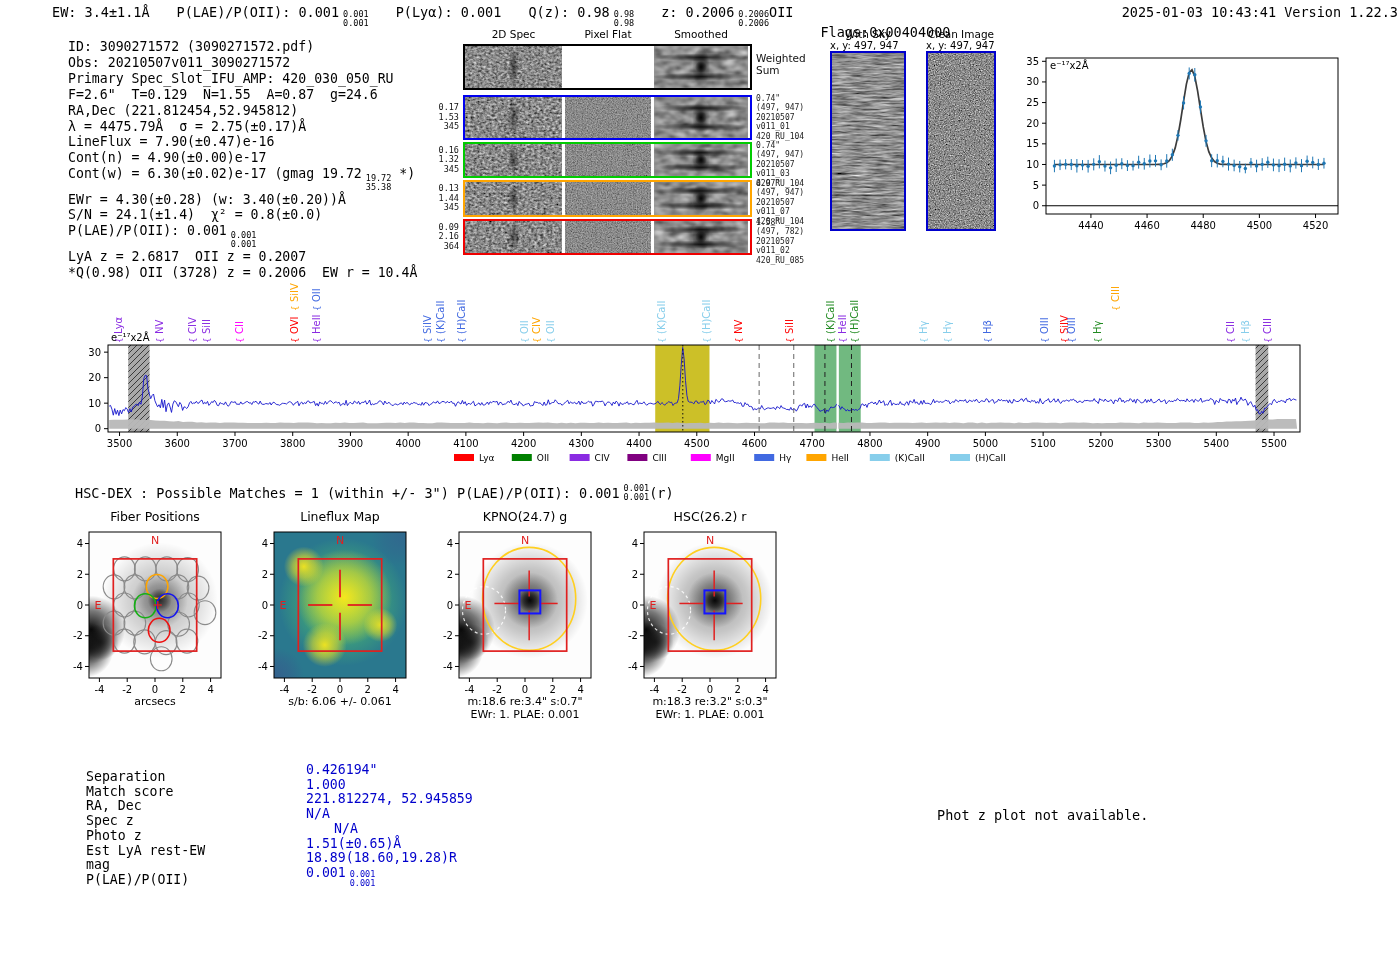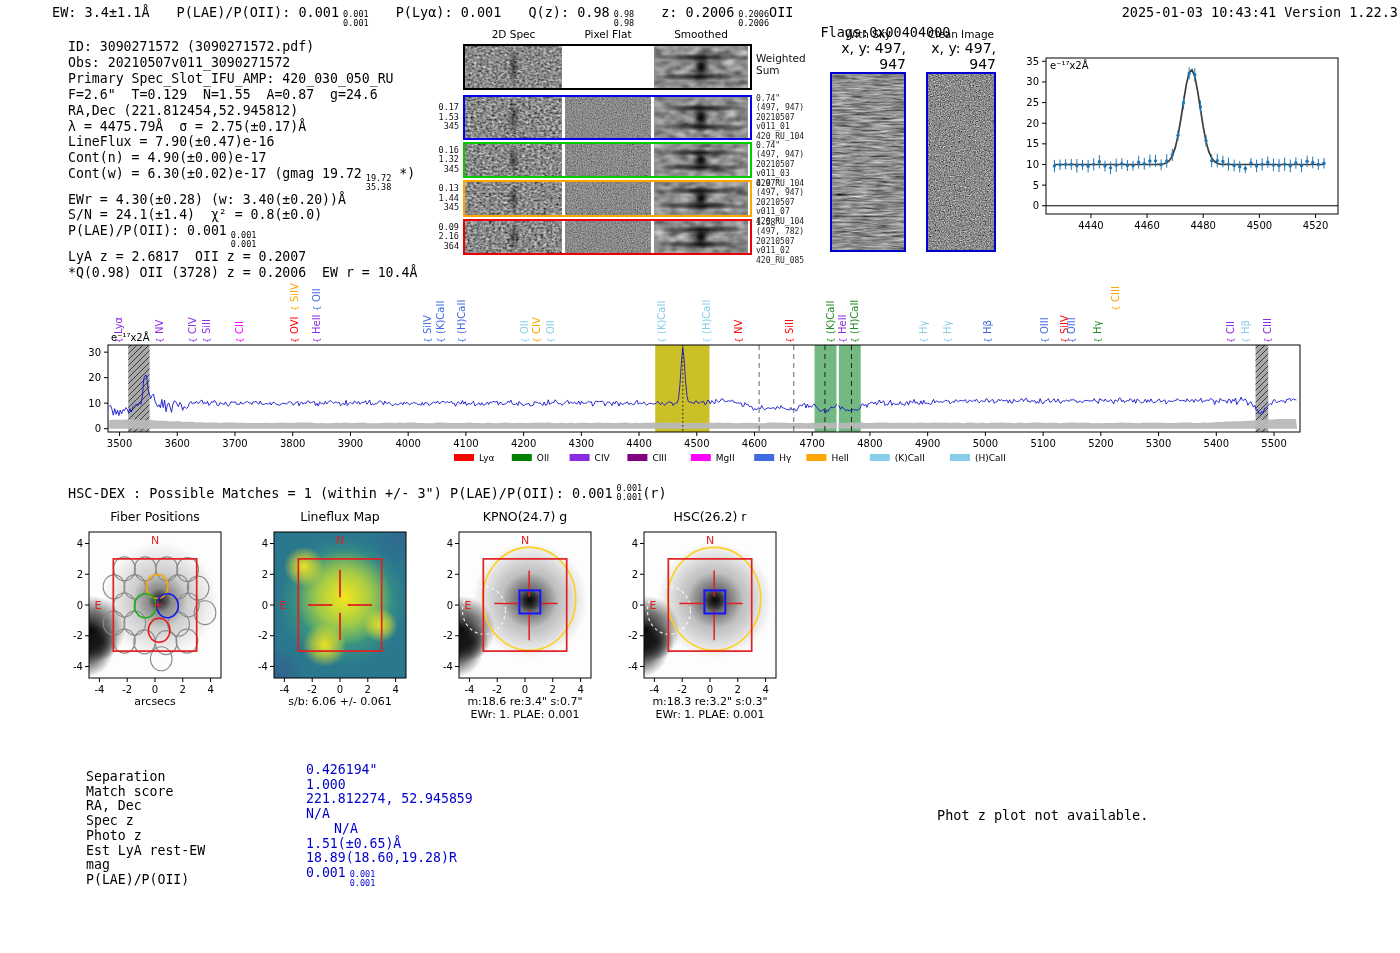--- a/index.html
+++ b/index.html
@@ -8,29 +8,29 @@
   .abs{position:absolute;}
   .sans{font-family:"DejaVu Sans",sans-serif;}
   .hdr{font-size:13.5px;white-space:nowrap;display:flex;gap:27px;}
   .hdr-right{font-size:13.5px;white-space:nowrap;}
   .infoline{font-size:13.2px;line-height:15.9px;white-space:pre;}
   .stack{display:inline-flex;flex-direction:column;font-size:8.5px;line-height:1.02;
          vertical-align:-3px;margin-left:4px;}
   .stack span{display:block;}
   .colhead{font-size:10.5px;text-align:center;}
   .skytitle{font-size:10.5px;text-align:center;}
-  .skysub{font-size:14px;text-align:right;}
+  .skysub{font-size:10px;text-align:left;}
   .skybox{border:2px solid #0000cc;}
   .rowbox{position:absolute;box-sizing:border-box;background:#fff;}
   .leftlab{font-size:8.5px;line-height:9.5px;text-align:right;color:#111;}
   .rightlab{font-size:8px;line-height:9.4px;color:#222;white-space:nowrap;}
   .sumlab{font-size:10.5px;line-height:12px;color:#111;}
   .tblrow{font-size:13.2px;line-height:14.7px;white-space:pre;margin-left:18px;}
   .tblval{color:#0000cc;}
-  .hscdex{font-size:13.5px;white-space:nowrap;display:flex;align-items:center;}
+  .hscdex{font-size:13.5px;white-space:nowrap;display:flex;align-items:center;margin-left:7px;}
   .photz{font-size:13.5px;}
   svg{display:block;}
 </style>
 </head>
 <body>
 
 <div id="stage">
   <div class="abs hdr" style="left:52px;top:4px;" id="hdr-metrics">
       <span style="display: inline-flex; align-items: baseline;">
         <span>EW: 3.4±1.1Å</span>

